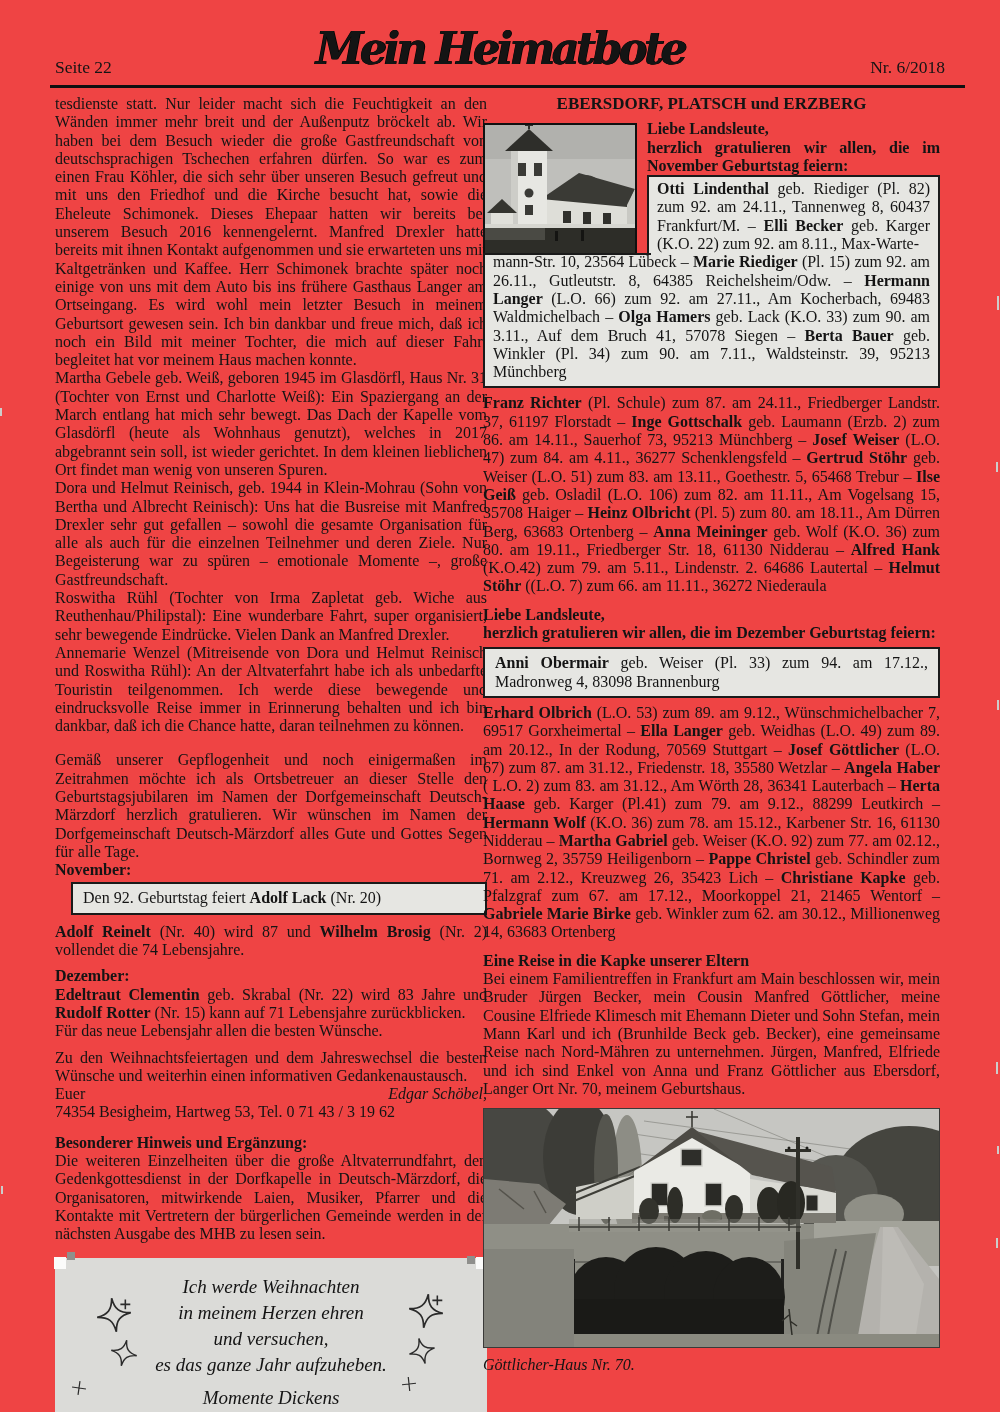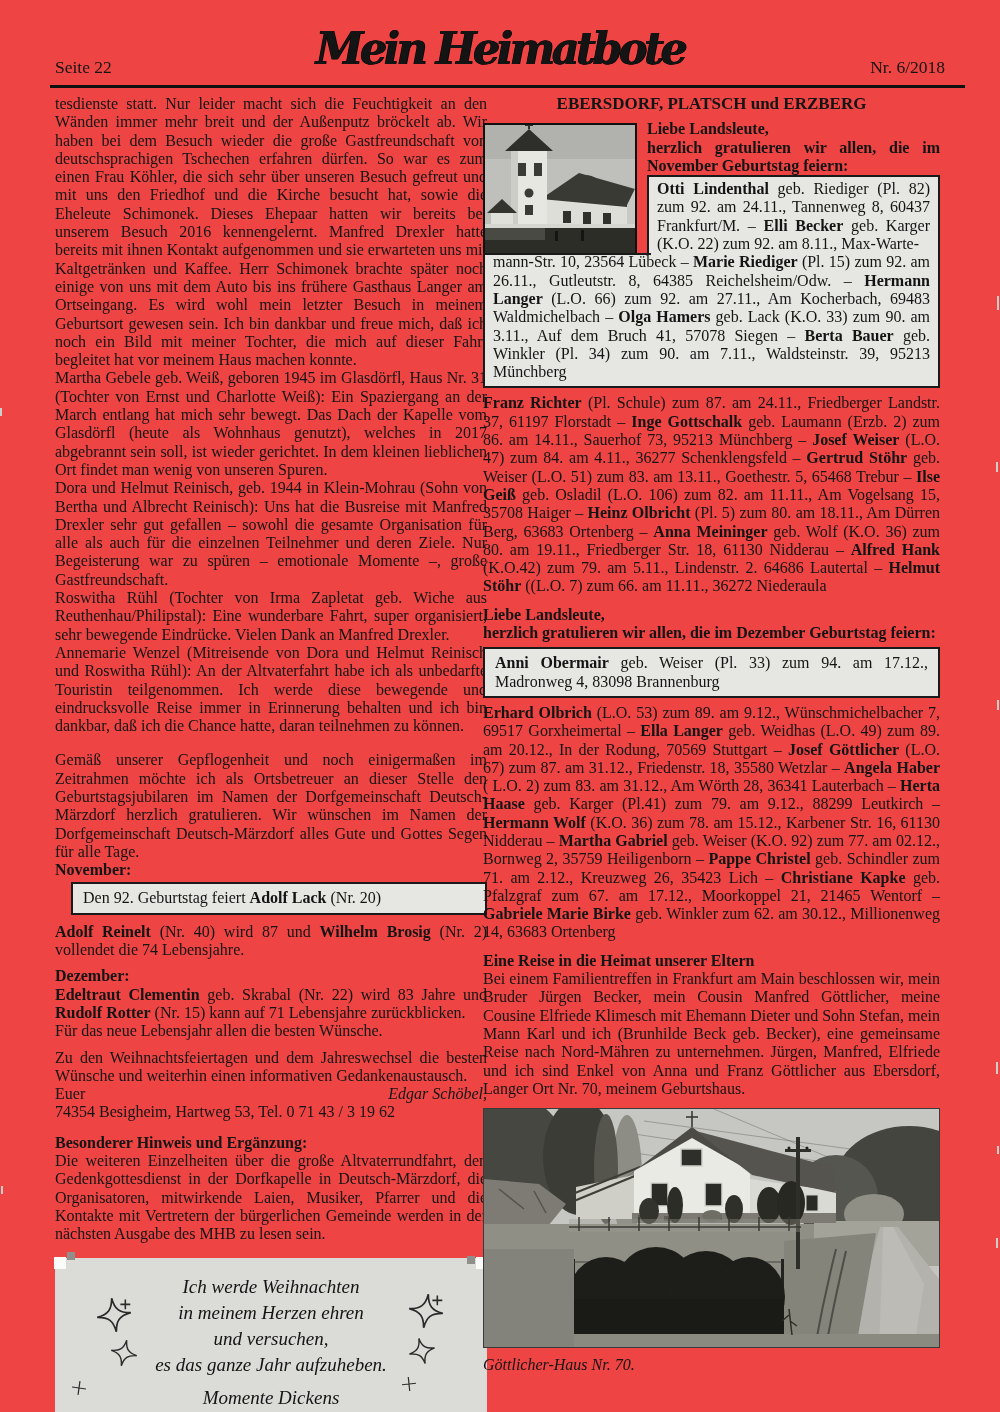--- a/index.html
+++ b/index.html
@@ -184,21 +184,21 @@
 
     <p class="p list-para"><span style="font-weight: bold;">Franz Richter</span><span> (Pl. Schule) zum 87. am 24.11., Friedberger Landstr. 37, 61197 Florstadt – </span><span style="font-weight: bold;">Inge Gottschalk</span><span> geb. Laumann (Erzb. 2) zum 86. am 14.11., Sauerhof 73, 95213 Münchberg – </span><span style="font-weight: bold;">Josef Weiser</span><span> (L.O. 47) zum 84. am 4.11., 36277 Schenklengsfeld – </span><span style="font-weight: bold;">Gertrud Stöhr</span><span> geb. Weiser (L.O. 51) zum 83. am 13.11., Goethestr. 5, 65468 Trebur – </span><span style="font-weight: bold;">Ilse Geiß</span><span> geb. Osladil (L.O. 106) zum 82. am 11.11., Am Vogelsang 15, 35708 Haiger – </span><span style="font-weight: bold;">Heinz Olbricht</span><span> (Pl. 5) zum 80. am 18.11., Am Dürren Berg, 63683 Ortenberg – </span><span style="font-weight: bold;">Anna Meininger</span><span> geb. Wolf (K.O. 36) zum 80. am 19.11., Friedberger Str. 18, 61130 Nidderau – </span><span style="font-weight: bold;">Alfred Hank</span><span> (K.O.42) zum 79. am 5.11., Lindenstr. 2. 64686 Lautertal – </span><span style="font-weight: bold;">Helmut Stöhr</span><span> ((L.O. 7) zum 66. am 11.11., 36272 Niederaula</span></p>
 
     <div class="sub-heading">Liebe Landsleute,</div>
     <div class="bold" style="text-align:justify;">herzlich gratulieren wir allen, die im Dezember Geburtstag feiern:</div>
 
     <div class="box-gray" style="margin-top:5px;"><span style="font-weight: bold;">Anni Obermair</span><span> geb. Weiser (Pl. 33) zum 94. am 17.12., Madronweg 4, 83098 Brannenburg</span></div>
 
     <p class="p list-para"><span style="font-weight: bold;">Erhard Olbrich</span><span> (L.O. 53) zum 89. am 9.12., Wünschmichelbacher 7, 69517 Gorxheimertal – </span><span style="font-weight: bold;">Ella Langer</span><span> geb. Weidhas (L.O. 49) zum 89. am 20.12., In der Rodung, 70569 Stuttgart – </span><span style="font-weight: bold;">Josef Göttlicher</span><span> (L.O. 67) zum 87. am 31.12., Friedenstr. 18, 35580 Wetzlar – </span><span style="font-weight: bold;">Angela Haber</span><span> ( L.O. 2) zum 83. am 31.12., Am Wörth 28, 36341 Lauterbach – </span><span style="font-weight: bold;">Herta Haase</span><span> geb. Karger (Pl.41) zum 79. am 9.12., 88299 Leutkirch – </span><span style="font-weight: bold;">Hermann Wolf</span><span> (K.O. 36) zum 78. am 15.12., Karbener Str. 16, 61130 Nidderau – </span><span style="font-weight: bold;">Martha Gabriel</span><span> geb. Weiser (K.O. 92) zum 77. am 02.12., Bornweg 2, 35759 Heiligenborn – </span><span style="font-weight: bold;">Pappe Christel</span><span> geb. Schindler zum 71. am 2.12., Kreuzweg 26, 35423 Lich – </span><span style="font-weight: bold;">Christiane Kapke</span><span> geb. Pfalzgraf zum 67. am 17.12., Moorkoppel 21, 21465 Wentorf – </span><span style="font-weight: bold;">Gabriele Marie Birke</span><span> geb. Winkler zum 62. am 30.12., Millionenweg 14, 63683 Ortenberg</span></p>
 
-    <div class="sub-heading">Eine Reise in die Heimat unserer Eltern</div>
+    <div class="sub-heading">Eine Reise in die Kapke unserer Eltern</div>
     <p class="p">Bei einem Familientreffen in Frankfurt am Main beschlossen wir, mein Bruder Jürgen Becker, mein Cousin Manfred Göttlicher, meine Cousine Elfriede Klimesch mit Ehemann Dieter und Sohn Stefan, mein Mann Karl und ich (Brunhilde Beck geb. Becker), eine gemeinsame Reise nach Nord-Mähren zu unternehmen. Jürgen, Manfred, Elfriede und ich sind Enkel von Anna und Franz Göttlicher aus Ebersdorf, Langer Ort Nr. 70, meinem Geburtshaus.</p>
 
     <div class="house-photo">
       <svg width="455" height="238" viewBox="0 0 455 238" preserveAspectRatio="none">
         <rect x="0" y="0" width="455" height="150" fill="#c6c6c2"></rect>
 
         <path d="M150 25 L455 70 M160 12 L455 52 M230 0 L455 95 M120 40 L455 85" stroke="#6a6a64" stroke-width="0.8" opacity="0.6" fill="none"></path>
 
         <ellipse cx="28" cy="55" rx="58" ry="68" fill="#474742"></ellipse>
         <ellipse cx="95" cy="48" rx="36" ry="58" fill="#3c3c37"></ellipse>

